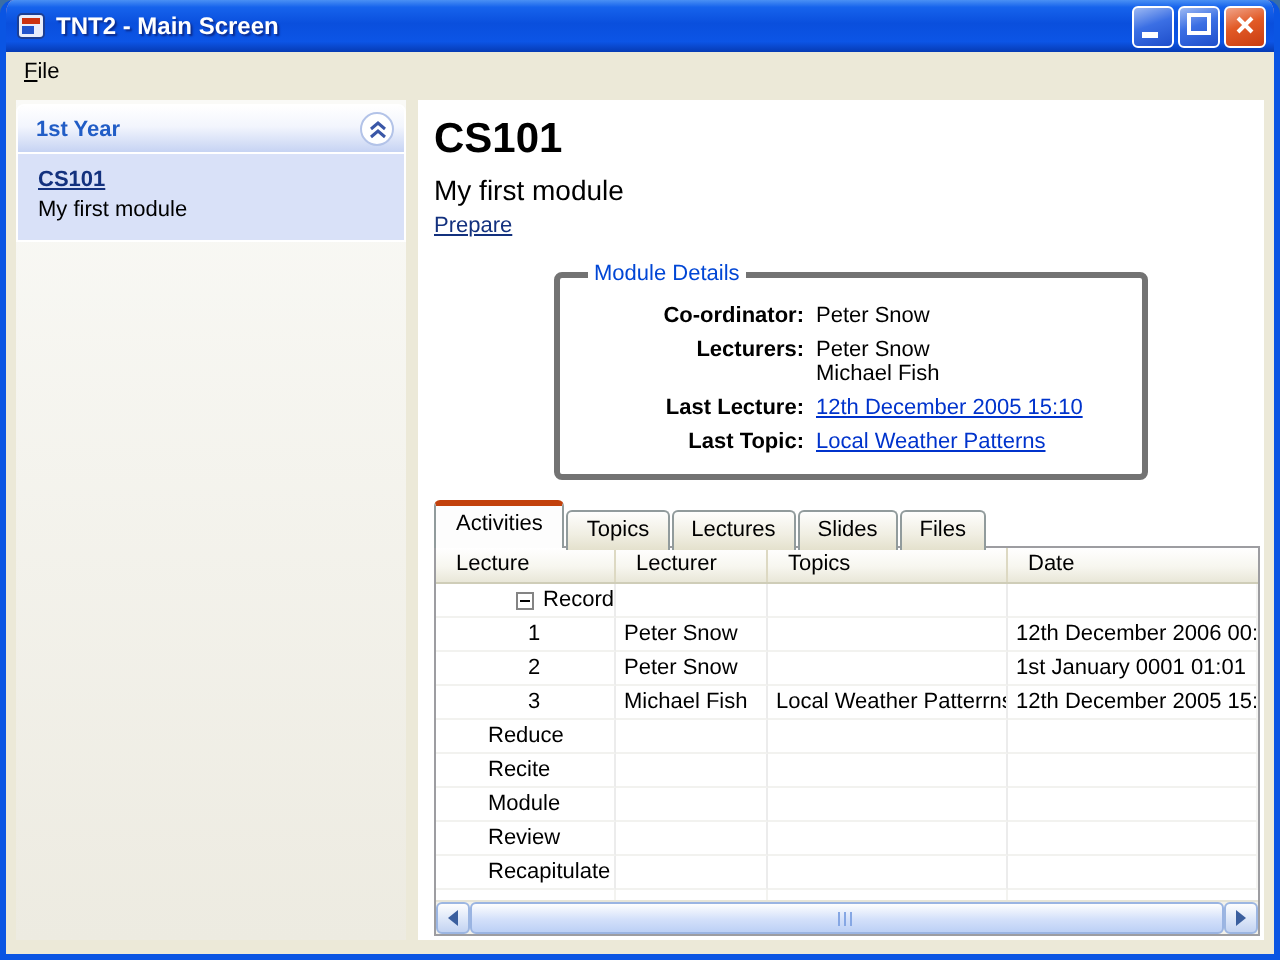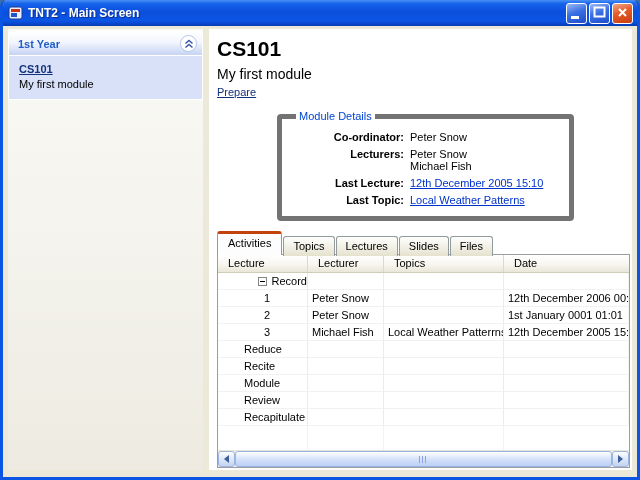--- a/index.html
+++ b/index.html
@@ -60,21 +60,21 @@
   .module-sub { margin-top:3px; color:#000; }
 
   
   .main { flex:1; min-width:0; background:#fff; display:flex; flex-direction:column; padding:6px 2px 2px 6px; }
   .page-title { font-size:21px; font-weight:700; margin:2px 0 0 2px; }
   .page-subtitle { font-size:14px; margin:5px 0 0 2px; }
   .prepare-link { margin:4px 0 0 2px; color:#13317e; text-decoration:underline; cursor:pointer; width:max-content;text-align:right; }
 
   
   fieldset.details {
-    margin:12px 56px 0 62px; border:5px solid #737373; border-radius:4px;
+    margin:12px 56px 0 62px; border:3px solid #737373; border-radius:4px;
     padding:4px 10px 10px; min-height:104px;
   }
   fieldset.details legend { color:#0046d5; padding:0 3px; margin-left:4px; }
   .drow { display:grid; grid-template-columns:112px 1fr; column-gap:6px; margin-top:5px; align-items:start; }
   .dlabel { font-weight:700; text-align:right; white-space:nowrap; }
   .dvalue { white-space:nowrap; }
   .dvalue.link { color:#0033cc; text-decoration:underline; cursor:pointer; width:max-content; }
 
   
   .tabstrip { display:flex; margin:10px 0 0 2px; position:relative; z-index:2; align-items:flex-end; }
@@ -154,20 +154,23 @@
           </svg>
       </span>
       <span class="wbtn red">
         <svg width="21" height="21">
             <path d="M6 6 L13 13 M13 6 L6 13" stroke="#fff" stroke-width="2"></path>
           </svg>
       </span>
     </span>
   </div>
 
+  <div class="menubar">
+    <span class="menu-item">File</span>
+  </div>
 
   <div class="content">
 
     <div class="sidebar">
       <div class="task-panel">
         <div class="panel-header">
           <span>1st Year</span>
           <span class="chevron-btn">
             <svg width="10" height="10" viewBox="0 0 10 10">
               <path d="M1.5 4.5 L5 1.5 L8.5 4.5" fill="none" stroke="#3a57a7" stroke-width="1.5"></path>

